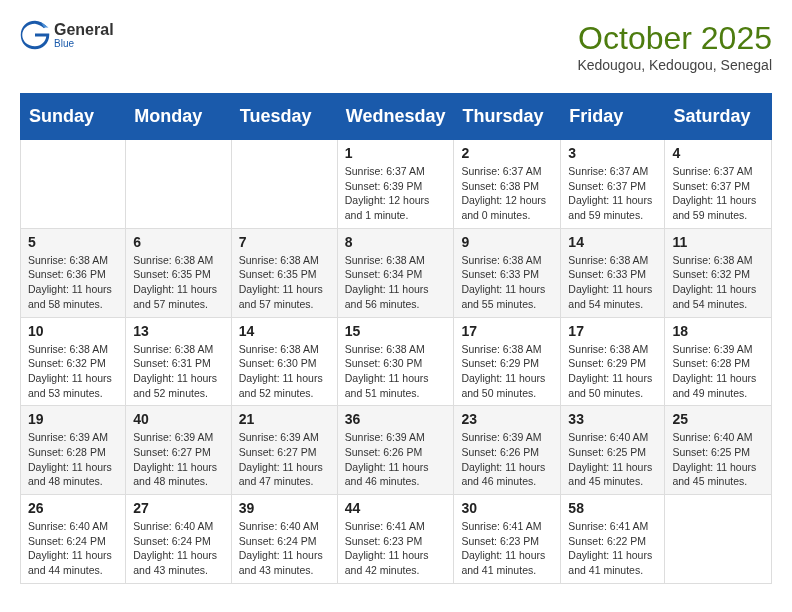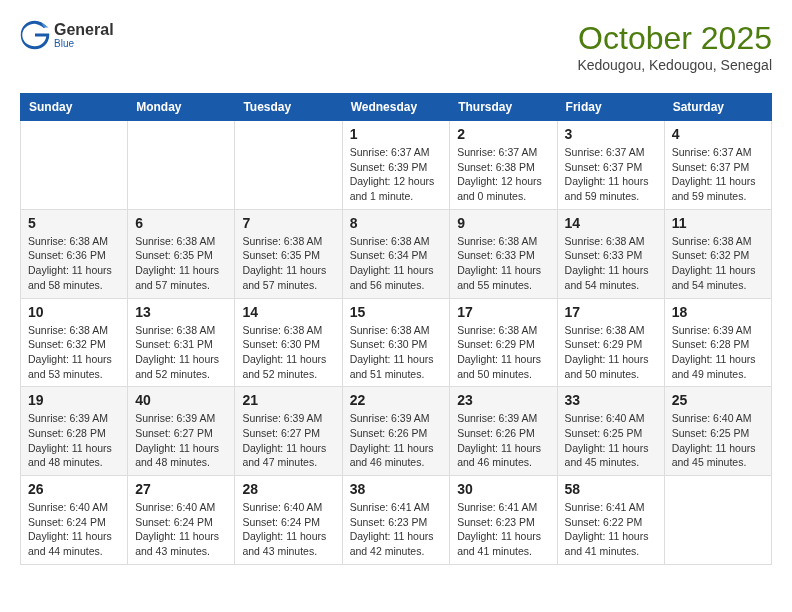--- a/index.html
+++ b/index.html
@@ -54,22 +54,22 @@
     }
     .calendar-table {
       width: 100%;
       border-collapse: collapse;
       border: 1px solid #ccc;
     }
     .calendar-table th {
       background-color: #1a5aab;
       color: #fff;
       text-align: left;
-      padding: 6px 8px;
-      font-size: 12px;
+      padding: 12px 8px;
+      font-size: 18px;
       font-weight: bold;
       border: 1px solid #1a5aab;
     }
     .calendar-table td {
       vertical-align: top;
       padding: 5px 7px;
       font-size: 11px;
       color: #333;
       border: 1px solid #ddd;
       height: 80px;
@@ -284,21 +284,21 @@
 and 48 minutes.</div>
         </td>
         <td>
           <span class="day-number">21</span>
           <div class="day-detail" style="white-space: pre-line;">Sunrise: 6:39 AM
 Sunset: 6:27 PM
 Daylight: 11 hours
 and 47 minutes.</div>
         </td>
         <td>
-          <span class="day-number">22</span>
+          <span class="day-number">36</span>
           <div class="day-detail" style="white-space: pre-line;">Sunrise: 6:39 AM
 Sunset: 6:26 PM
 Daylight: 11 hours
 and 46 minutes.</div>
         </td>
         <td>
           <span class="day-number">23</span>
           <div class="day-detail" style="white-space: pre-line;">Sunrise: 6:39 AM
 Sunset: 6:26 PM
 Daylight: 11 hours
@@ -328,28 +328,28 @@
 and 44 minutes.</div>
         </td>
         <td>
           <span class="day-number">27</span>
           <div class="day-detail" style="white-space: pre-line;">Sunrise: 6:40 AM
 Sunset: 6:24 PM
 Daylight: 11 hours
 and 43 minutes.</div>
         </td>
         <td>
-          <span class="day-number">28</span>
+          <span class="day-number">39</span>
           <div class="day-detail" style="white-space: pre-line;">Sunrise: 6:40 AM
 Sunset: 6:24 PM
 Daylight: 11 hours
 and 43 minutes.</div>
         </td>
         <td>
-          <span class="day-number">38</span>
+          <span class="day-number">44</span>
           <div class="day-detail" style="white-space: pre-line;">Sunrise: 6:41 AM
 Sunset: 6:23 PM
 Daylight: 11 hours
 and 42 minutes.</div>
         </td>
         <td>
           <span class="day-number">30</span>
           <div class="day-detail" style="white-space: pre-line;">Sunrise: 6:41 AM
 Sunset: 6:23 PM
 Daylight: 11 hours

